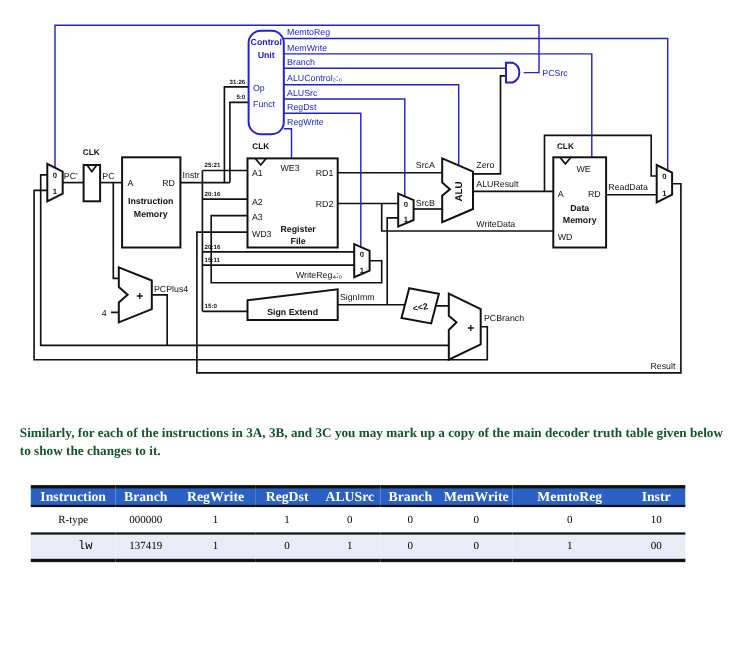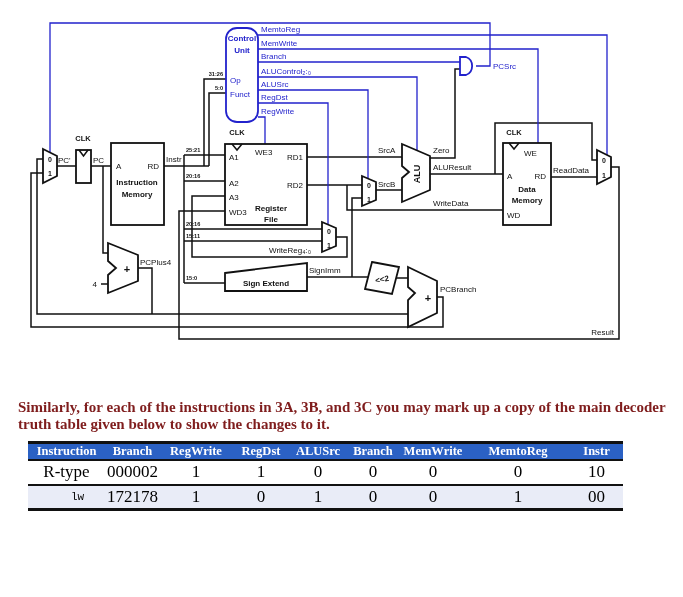--- a/index.html
+++ b/index.html
@@ -11,32 +11,32 @@
   .bold{font-weight:bold;}
   .tiny{font-size:5.6px;font-weight:bold;}
   .clk{font-size:7.5px;font-weight:bold;}
   .mx{font-size:7px;font-weight:bold;}
   .plus{font-size:11px;font-weight:bold;}
   .aluT{font-size:9px;font-weight:bold;}
   .wire{stroke:#111;stroke-width:1.5;fill:none;}
   .box{stroke:#111;stroke-width:1.8;fill:#fff;}
   .bwire{stroke:#2222cc;stroke-width:1.3;fill:none;}
   .bbox{stroke:#2222cc;stroke-width:1.8;fill:#fff;}
-  .para{position:absolute;left:18px;top:384px;width:652px;
+  .para{position:absolute;left:18px;top:373px;width:652px;
         font-family:"Liberation Serif",serif;font-weight:bold;
-        font-size:15px;line-height:17px;color:#7f1d1d;}
+        font-size:12px;line-height:17px;color:#14532d;}
   .ttab{position:absolute;left:28px;top:441px;width:595px;border-collapse:collapse;
         table-layout:fixed;border-top:3px solid #111;border-bottom:3px solid #111;
         font-family:"Liberation Serif",serif;}
   .ttab th{background:#2b61c4;color:#fff;font-weight:bold;font-size:12.5px;
         height:15px;padding:0;text-align:center;vertical-align:middle;}
   .ttab thead tr{border-bottom:2.5px solid #111;}
   .ttab tbody tr{height:24.5px;}
   .ttab tbody tr:not(:first-child){border-top:2.5px solid #111;}
-  .ttab td{font-size:17px;color:#000;text-align:center;vertical-align:middle;padding:0;}
+  .ttab td{font-size:10px;color:#000;text-align:center;vertical-align:middle;padding:0;}
   .ttab tr.alt{background:#e9ecf7;}
   .ttab td.mono{font-family:"Liberation Mono",monospace;font-size:11px;padding-left:22px;}
 </style>
 </head>
 <body>
 
 <div class="page">
 
   <svg width="683" height="362" viewBox="0 0 683 362">
 
@@ -241,32 +241,32 @@
         <th>ALUSrc</th>
         <th>Branch</th>
         <th>MemWrite</th>
         <th>MemtoReg</th>
         <th>Instr</th>
       </tr>
     </thead>
     <tbody>
       <tr>
         <td>R-type</td>
-        <td>000002</td>
+        <td>000000</td>
         <td>1</td>
         <td>1</td>
         <td>0</td>
         <td>0</td>
         <td>0</td>
         <td>0</td>
         <td>10</td>
       </tr>
       <tr class="alt">
         <td class="mono">lw</td>
-        <td>172178</td>
+        <td>137419</td>
         <td>1</td>
         <td>0</td>
         <td>1</td>
         <td>0</td>
         <td>0</td>
         <td>1</td>
         <td>00</td>
       </tr>
     </tbody>
   </table>

